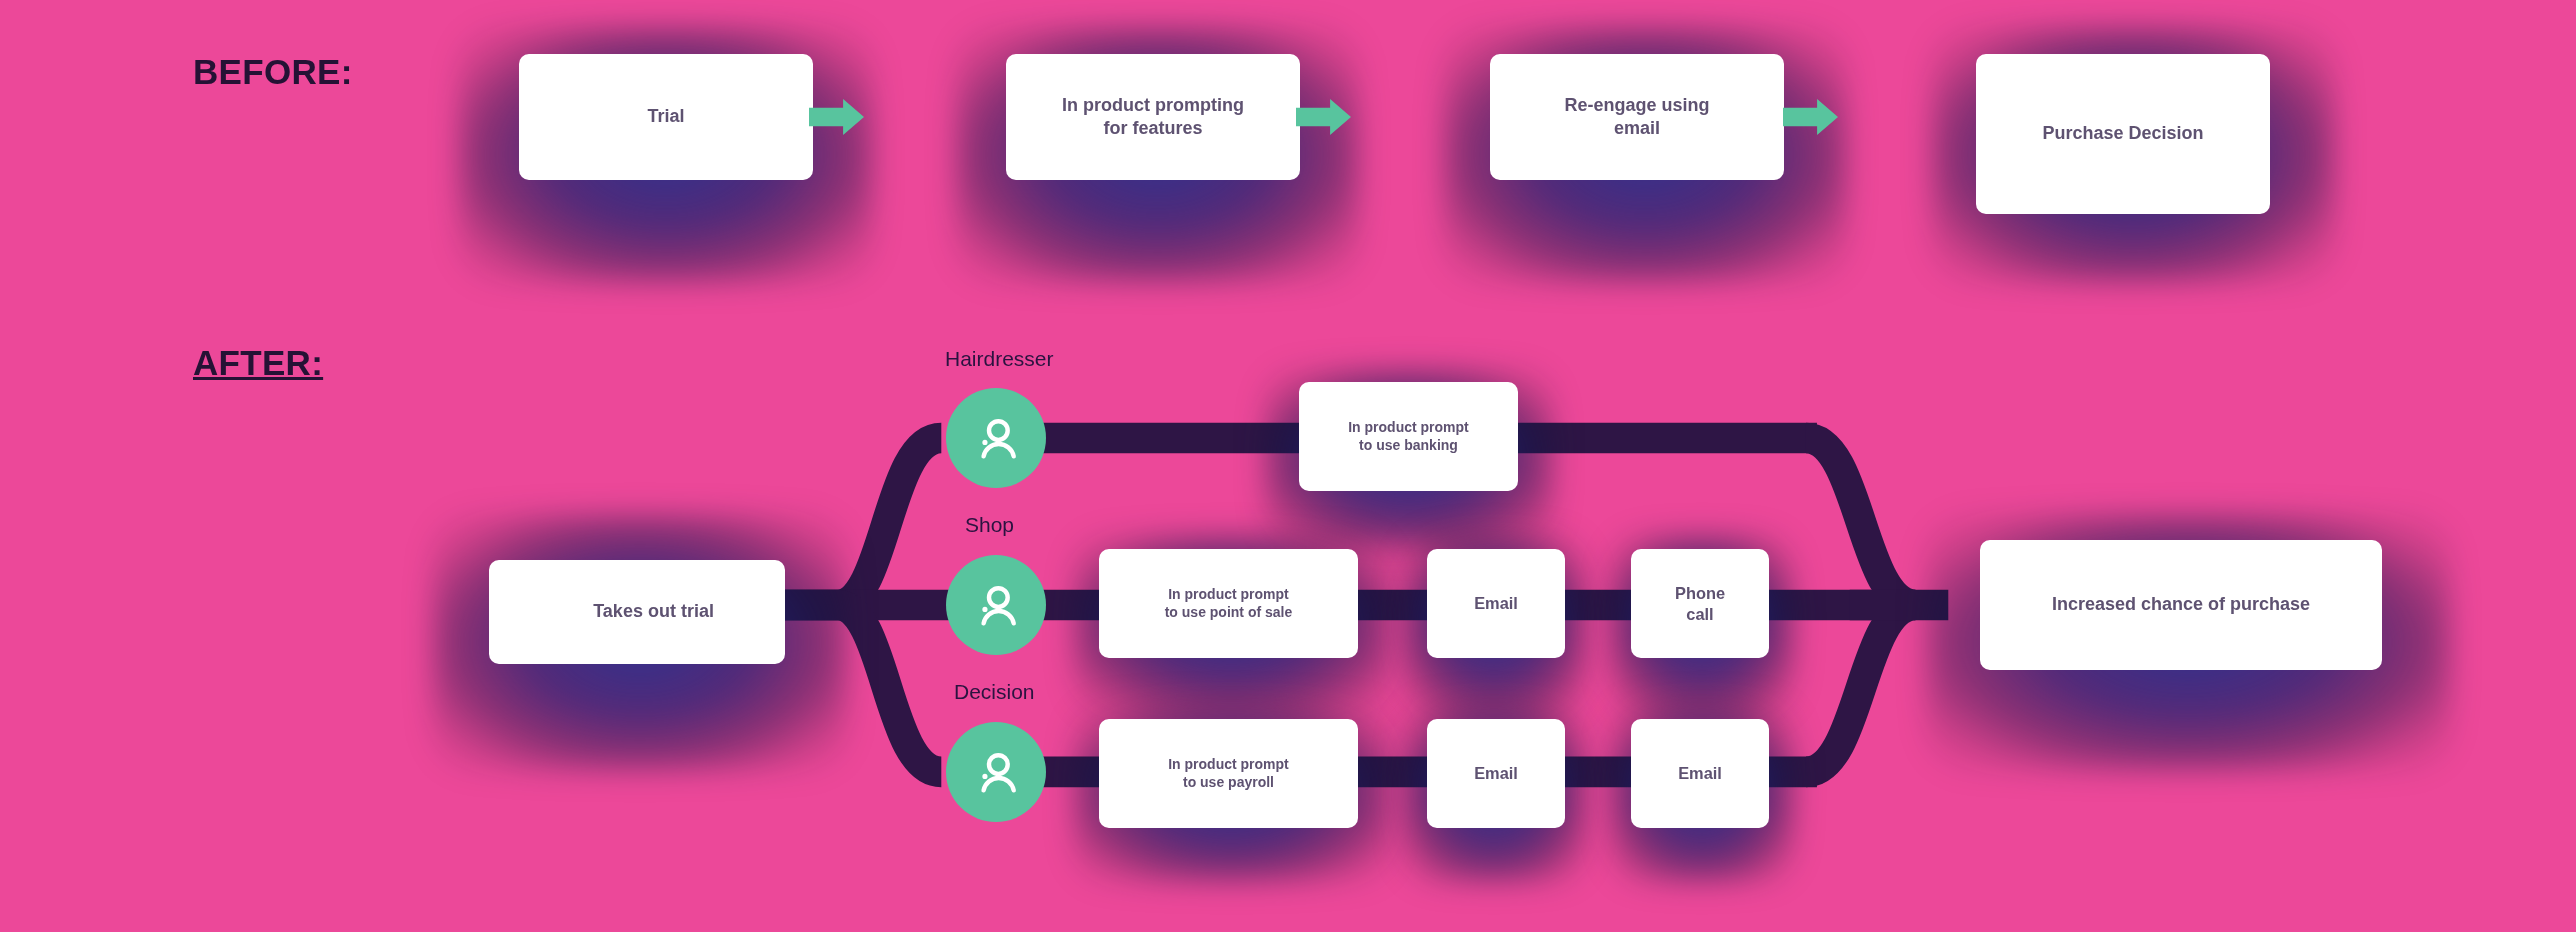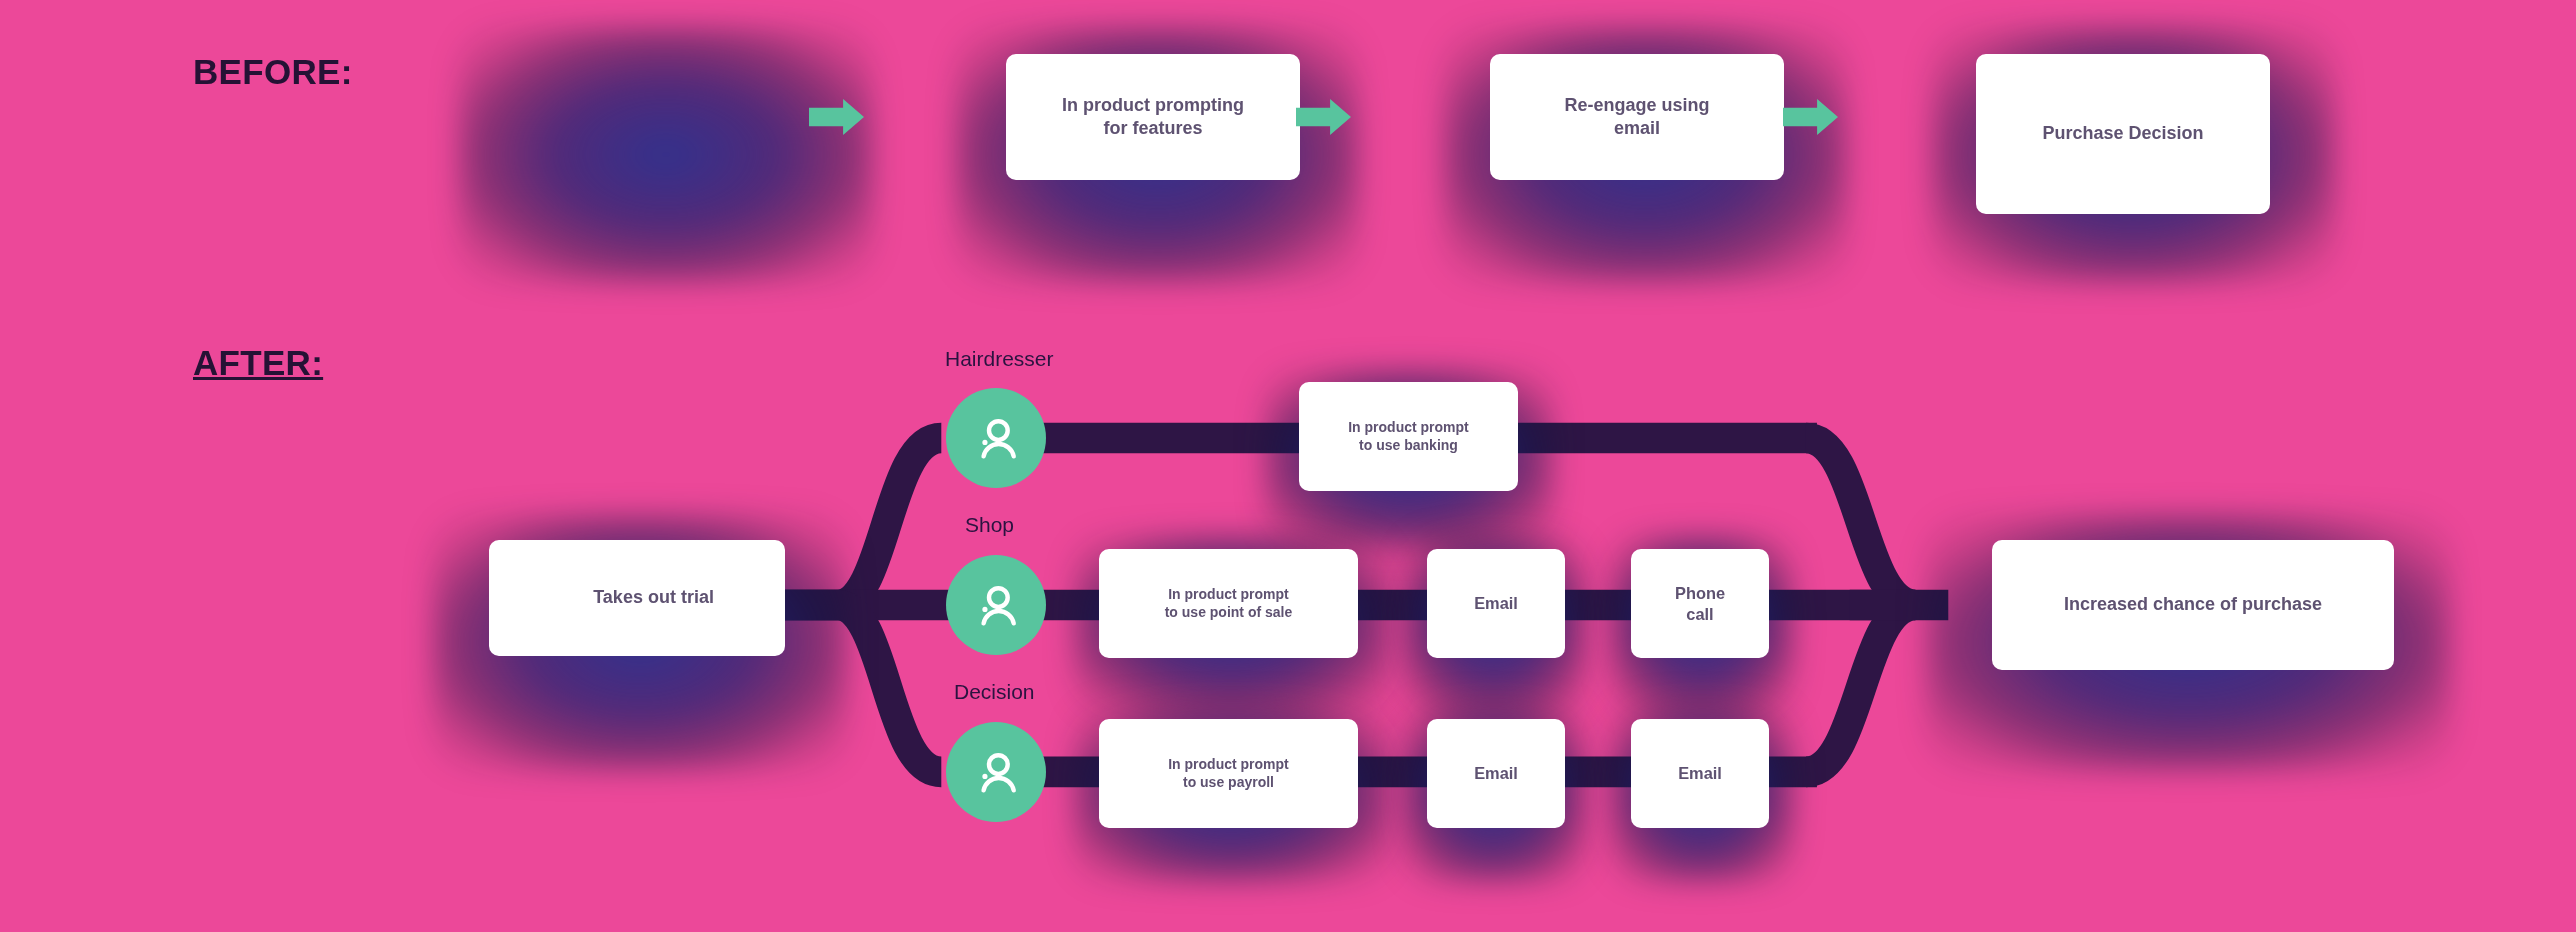--- a/index.html
+++ b/index.html
@@ -115,20 +115,23 @@
 
 <div id="canvas">
 
   <div class="section-title" id="title-before">BEFORE:</div>
 
   <div class="glow" style="left:458px;  top:26px;  width:416px; height:257px;"></div>
   <div class="glow" style="left:955px; top:26px;  width:405px; height:257px;"></div>
   <div class="glow" style="left:1443px; top:26px;  width:405px; height:257px;"></div>
   <div class="glow" style="left:1931px; top:26px;  width:405px; height:257px;"></div>
 
+  <div class="card lg" style="left:519px;  top:54px;  width:294px; height:126px;">
+    <span class="card-label">Trial</span>
+  </div>
   <div class="card lg" style="left:1006px; top:54px;  width:294px; height:126px;">
     <span class="card-label">In product prompting<br>for features</span>
   </div>
   <div class="card lg" style="left:1490px; top:54px;  width:294px; height:126px;">
     <span class="card-label">Re-engage using<br>email</span>
   </div>
   <div class="card lg" style="left:1976px; top:54px;  width:294px; height:160px;">
     <span class="card-label">Purchase Decision</span>
   </div>
 
@@ -169,21 +172,21 @@
   <div class="glow" style="left:1926px; top:514px;  width:525px; height:257px;"></div>
 
   <div class="glow small" style="left:1264px; top:368px;  width:290px; height:181px;"></div>
   <div class="glow small" style="left:1073px; top:534px;  width:317px; height:181px;"></div>
   <div class="glow small" style="left:1401px; top:534px;  width:186px; height:181px;"></div>
   <div class="glow small" style="left:1609px; top:534px;  width:186px; height:181px;"></div>
   <div class="glow small" style="left:1073px; top:702px; width:317px; height:181px;"></div>
   <div class="glow small" style="left:1401px; top:702px; width:186px; height:181px;"></div>
   <div class="glow small" style="left:1609px; top:702px; width:186px; height:181px;"></div>
 
-  <div class="card lg" style="left:489px; top:540px; width:296px; height:116px;padding-left:43px;">
+  <div class="card lg" style="left:489px; top:560px; width:296px; height:104px;padding-left:43px;">
     <span class="card-label">Takes out trial</span>
   </div>
 
   <div class="persona-label" style="left:945px; top:348px;">Hairdresser</div>
   <div class="persona" style="left:946px; top:388px;">
     <svg viewBox="0 0 48 48">
       <circle cx="25.5" cy="17.5" r="7.6" fill="none" stroke="#ffffff" stroke-width="3.6"></circle>
       <path d="M13.5 38.5 a12.5 12.5 0 0 1 24.5 0" fill="none" stroke="#ffffff" stroke-width="3.6" stroke-linecap="round"></path>
       <circle cx="14.6" cy="27.2" r="2.1" fill="#ffffff"></circle>
     </svg>
@@ -224,18 +227,18 @@
   <div class="card md" style="left:1099px; top:719px; width:259px; height:109px;">
     <span class="card-label">In product prompt<br>to use payroll</span>
   </div>
   <div class="card sm" style="left:1427px; top:719px; width:138px; height:109px;">
     <span class="card-label">Email</span>
   </div>
   <div class="card sm" style="left:1631px; top:719px; width:138px; height:109px;">
     <span class="card-label">Email</span>
   </div>
 
-  <div class="card lg" style="left:1980px; top:540px; width:402px; height:130px;margin-left:12px;">
+  <div class="card lg" style="left:1980px; top:540px; width:402px; height:130px;">
     <span class="card-label">Increased chance of purchase</span>
   </div>
 
 </div>
 
 
 </body></html>

